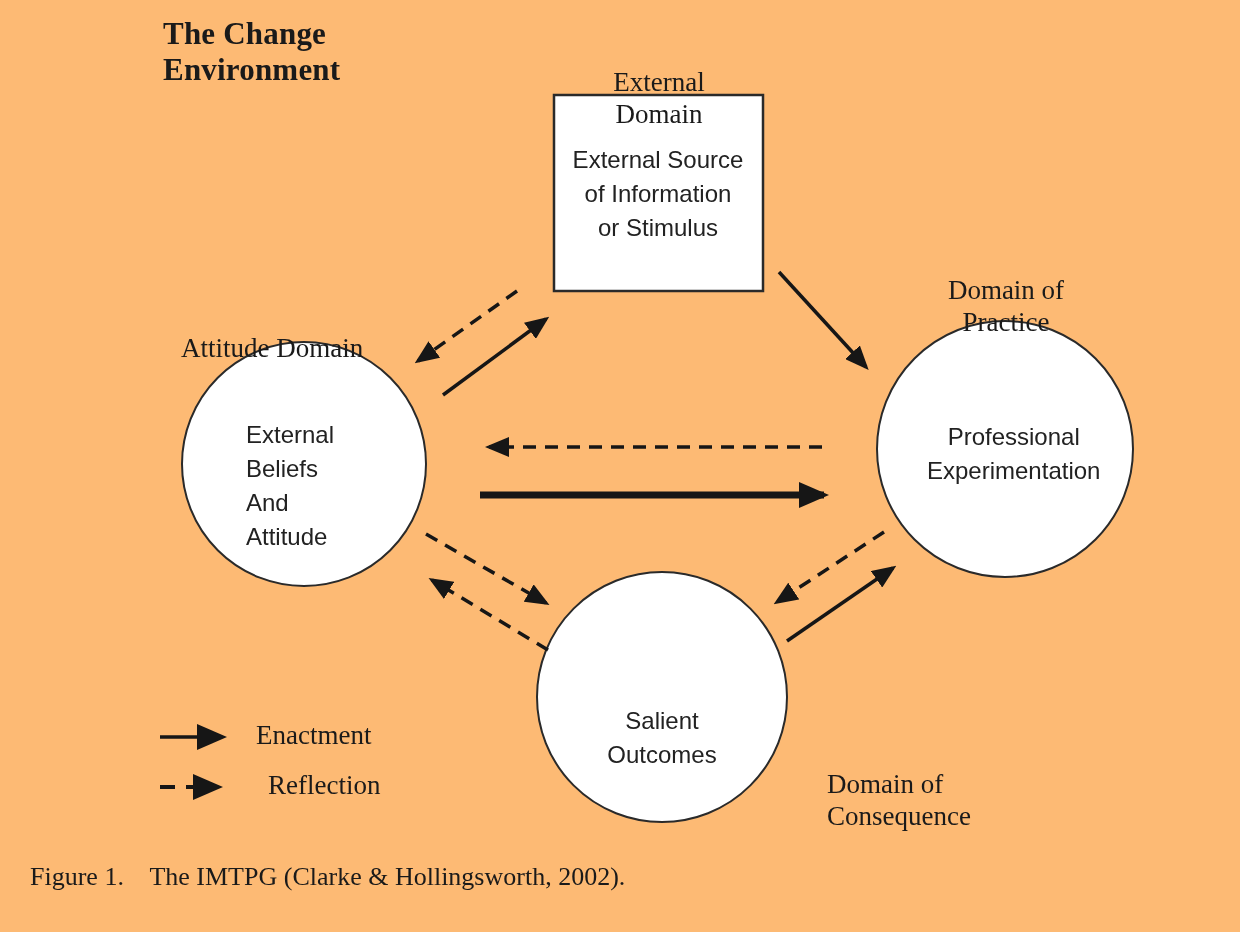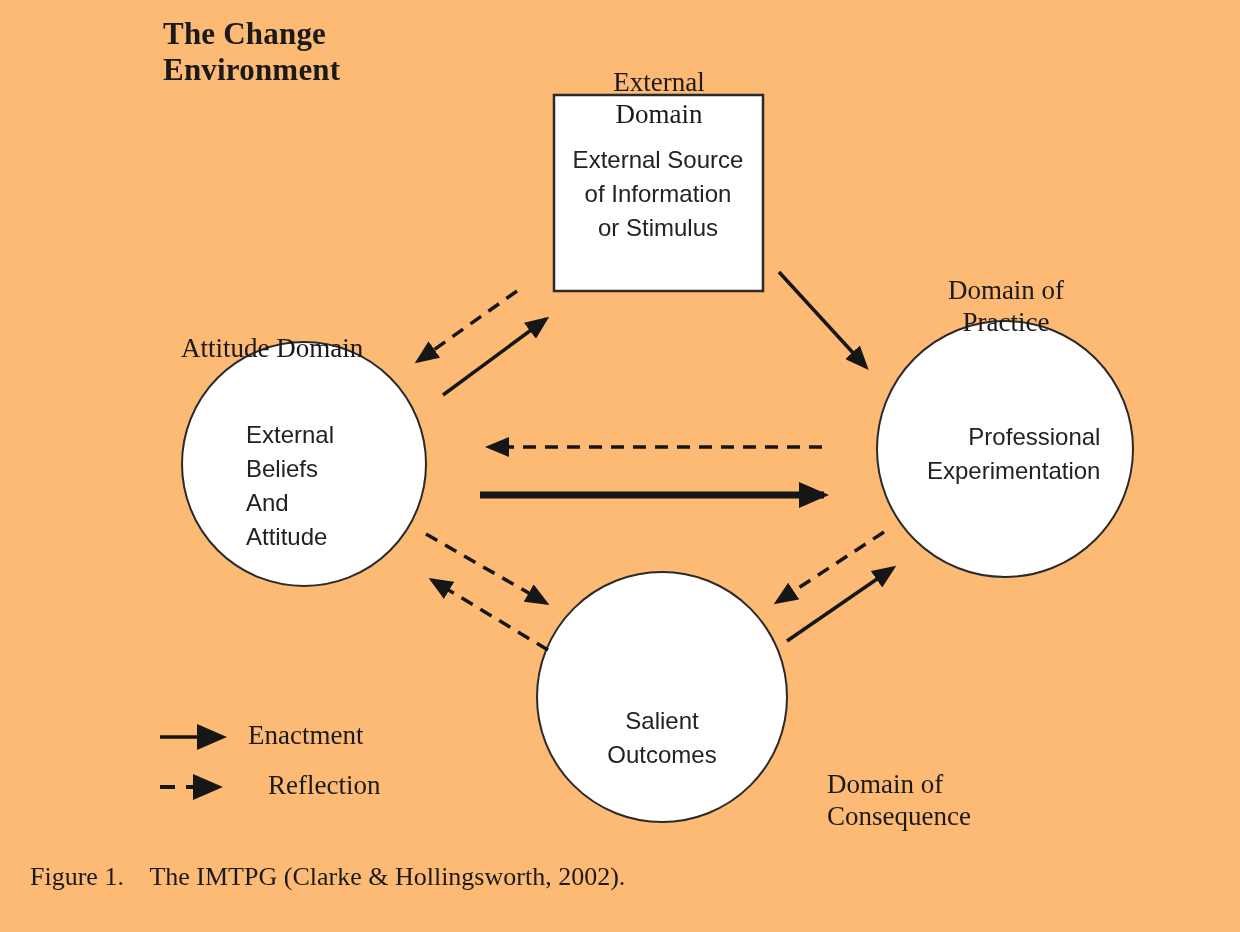--- a/index.html
+++ b/index.html
@@ -41,27 +41,27 @@
   .dl-practice { left: 1006px; top: 230px; transform: translateX(-50%); text-align: center; }
   .dl-consequence { left: 827px; top: 724px; }
   .node-text {
     font-family: "Liberation Sans", sans-serif;
     font-size: 24px;
     line-height: 1.42;
     color: #222222;
   }
   .nt-external { left: 658px; top: 143px; transform: translateX(-50%); text-align: center; }
   .nt-personal { left: 246px; top: 418px; text-align: left; }
-  .nt-practice { left: 927px; top: 420px; text-align: right; }
+  .nt-practice { left: 927px; top: 420px; text-align: center; }
   .nt-consequence { left: 662px; top: 704px; transform: translateX(-50%); text-align: center; }
   .legend-label {
     font-size: 27px;
     line-height: 1.1;
   }
-  .ll-enactment { left: 248px; top: 721px; }
+  .ll-enactment { left: 256px; top: 721px; }
   .ll-reflection { left: 268px; top: 771px; }
   .caption {
     left: 30px; top: 862px;
     font-size: 26px;
     white-space: pre;
   }
 </style>
 </head>
 <body>
 

